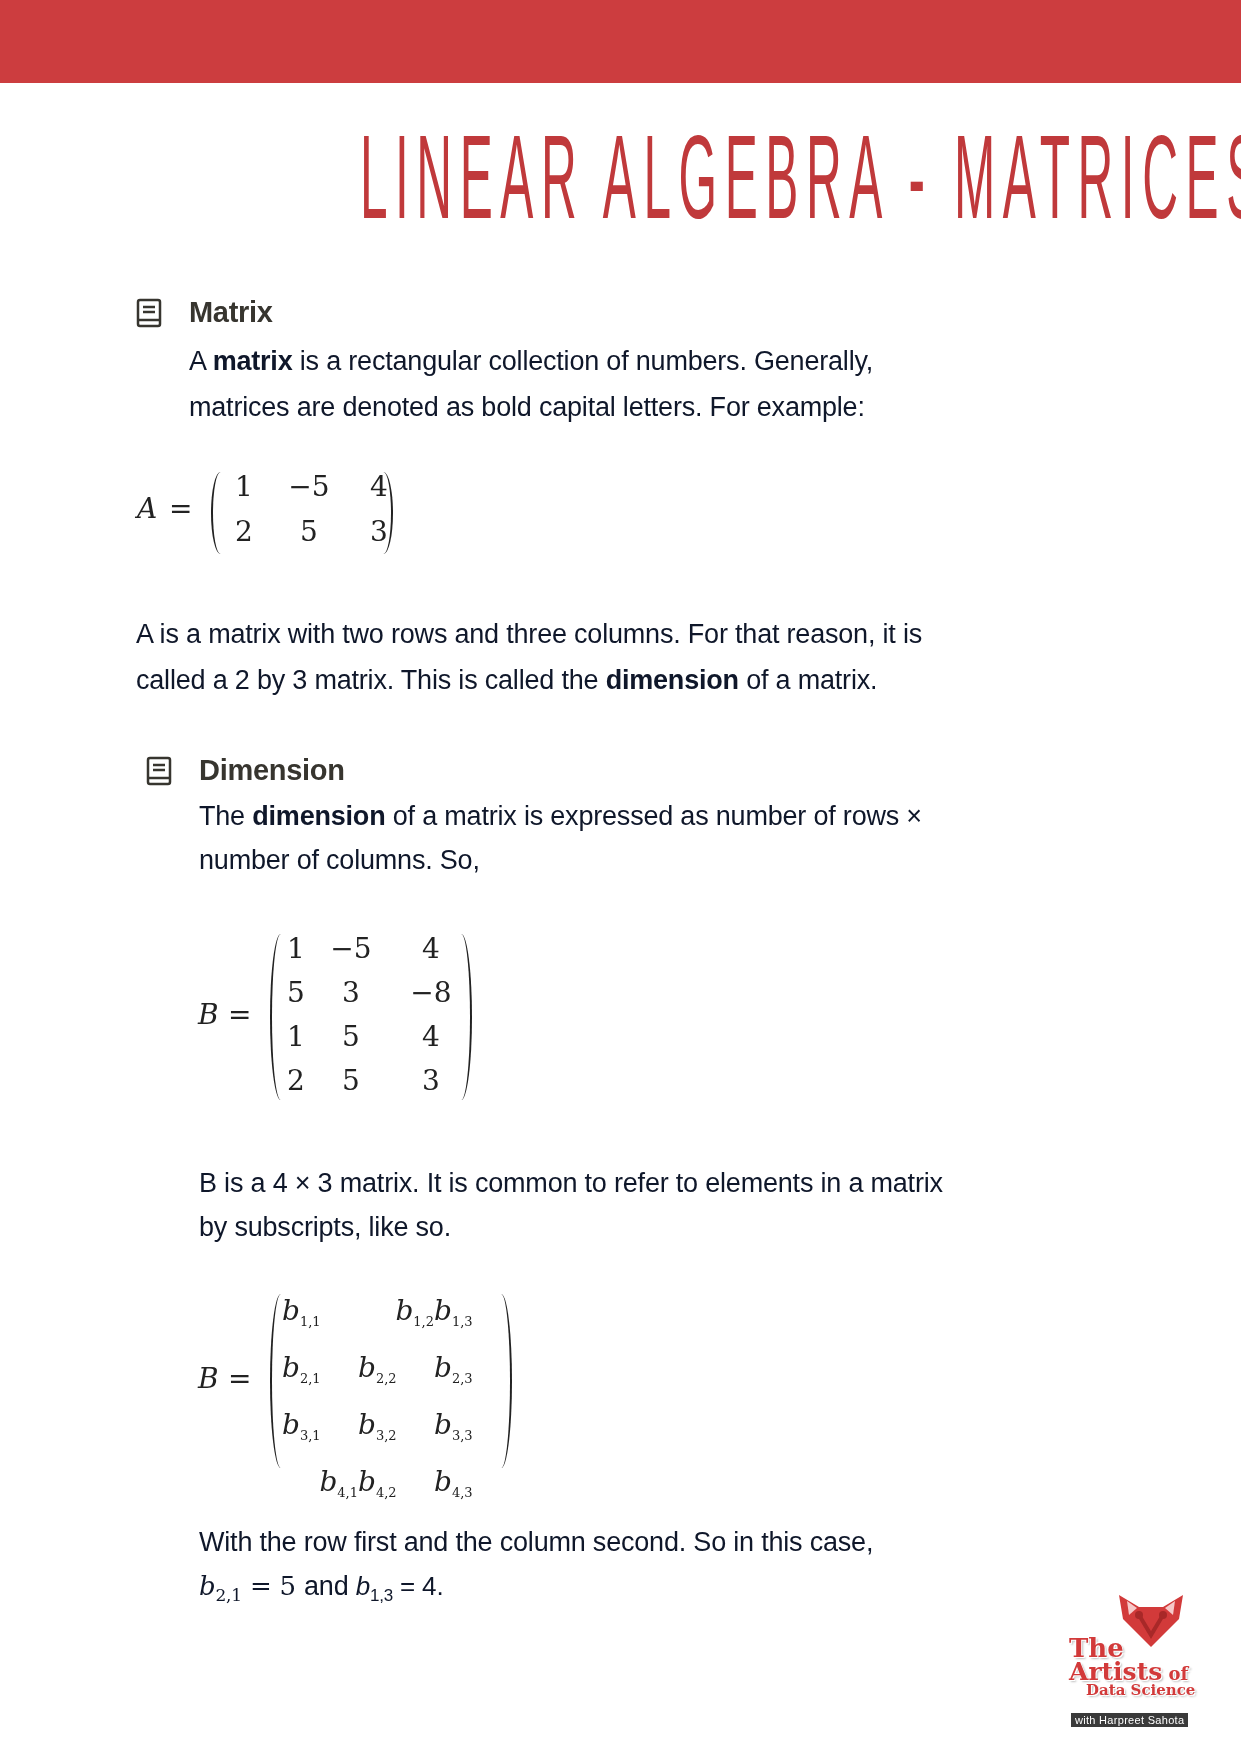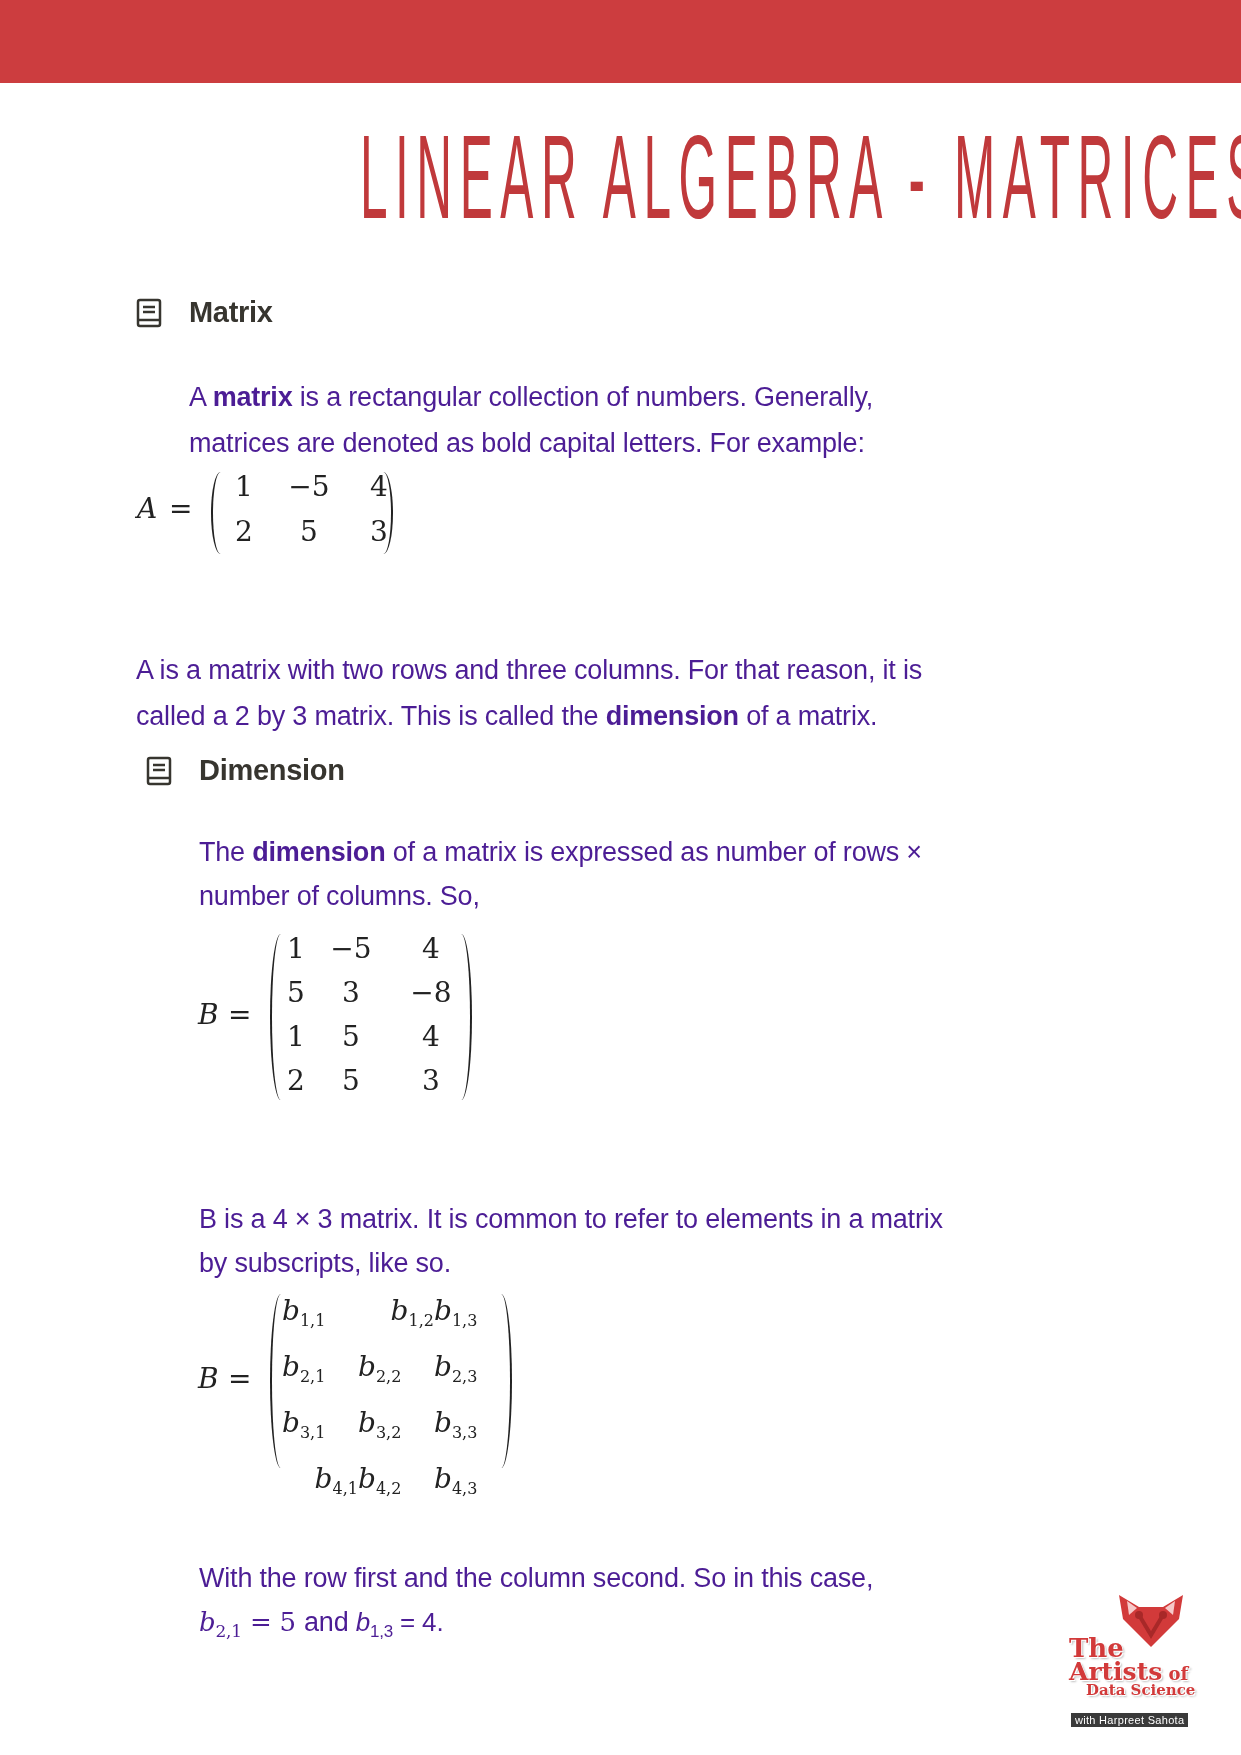--- a/index.html
+++ b/index.html
@@ -7,32 +7,32 @@
          font-family:"Liberation Sans", sans-serif; color:#37352f; }
   .top-bar { position:absolute; left:0; top:0; width:1241px; height:83px; background:#cc3d3f; }
   .title { position:absolute; left:0; top:118px; width:1241px; text-align:center;
            font-family:"Liberation Sans Narrow","Liberation Sans", sans-serif; font-size:118px;
            color:#c0393b; letter-spacing:18px; font-weight:400; line-height:1;
            transform:scaleX(0.42); transform-origin:center top; white-space:nowrap; }
   .callout { position:absolute; }
   .callout .icon { position:absolute; left:0; top:2px; width:26px; height:30px; }
   .callout .heading { position:absolute; left:53px; top:0; font-size:29px; font-weight:700; color:#37352f;
                       white-space:nowrap; letter-spacing:-0.3px; }
-  .para { position:absolute; font-size:27px; line-height:46px; color:#4c1d95; white-space:nowrap; letter-spacing:-0.2px;margin-top:36px; }
+  .para { position:absolute; font-size:27px; line-height:46px; color:#0f172a; white-space:nowrap; letter-spacing:-0.2px; }
   .para b { font-weight:700; }
   .math { position:absolute; font-family:"DejaVu Serif","Liberation Serif", serif; color:#222; font-size:28px; }
   .math .lhs { position:absolute; font-style:italic; }
   .math .eq { position:absolute; }
   .paren { position:absolute; border:2.5px solid #222; }
   .paren.left { border-right:none; border-top:none; border-bottom:none; border-radius:60% 0 0 60% / 50% 0 0 50%; }
   .paren.right { border-left:none; border-top:none; border-bottom:none; border-radius:0 60% 60% 0 / 0 50% 50% 0; }
   .grid { position:absolute; display:grid; }
   .cell { text-align:center; }
   .cell i { font-style:italic; }
-  .cell sub { font-size:16px; font-style:normal; vertical-align:-6px; }
+  .cell sub { font-size:13px; font-style:normal; vertical-align:-6px; }
   .logo { position:absolute; left:1065px; top:1595px; width:170px; height:150px; }
   .logo .t1, .logo .t2, .logo .t3 { position:absolute; font-family:"DejaVu Serif", serif; font-weight:900; color:#d23a3a;
                   text-shadow:1px 1px 0 #fff, -1px -1px 0 #fff, 2px 2px 2px rgba(0,0,0,0.25); white-space:nowrap; }
   .logo .t1 { left:4px; top:38px; font-size:26px; }
   .logo .t2 { left:4px; top:62px; font-size:25px; }
   .logo .t2 small { font-size:18px; }
   .logo .t3 { left:21px; top:86px; font-size:15px; }
   .logo .tag { position:absolute; left:6px; top:118px; background:#3a3a3a; color:#fff; font-size:11px;
                padding:1px 4px; font-family:"Liberation Sans", sans-serif; letter-spacing:0.3px; white-space:nowrap; }
   .logo .fox { position:absolute; left:52px; top:0; width:68px; height:52px; }

